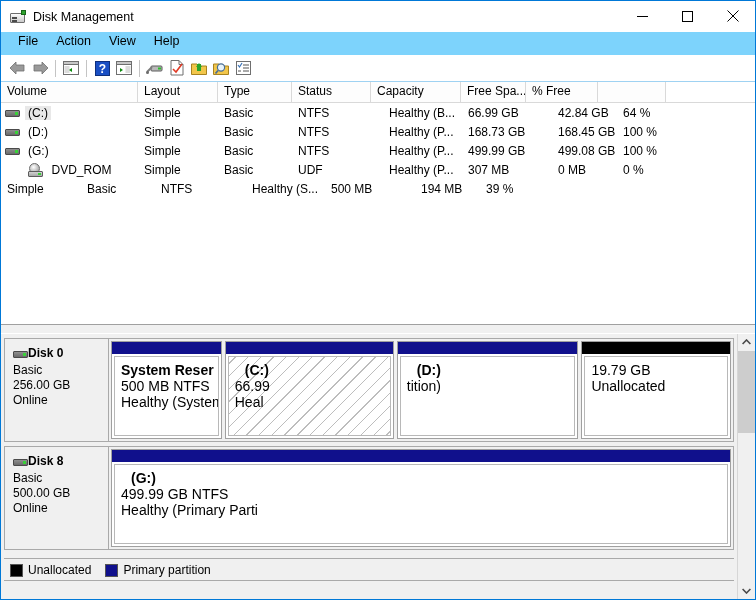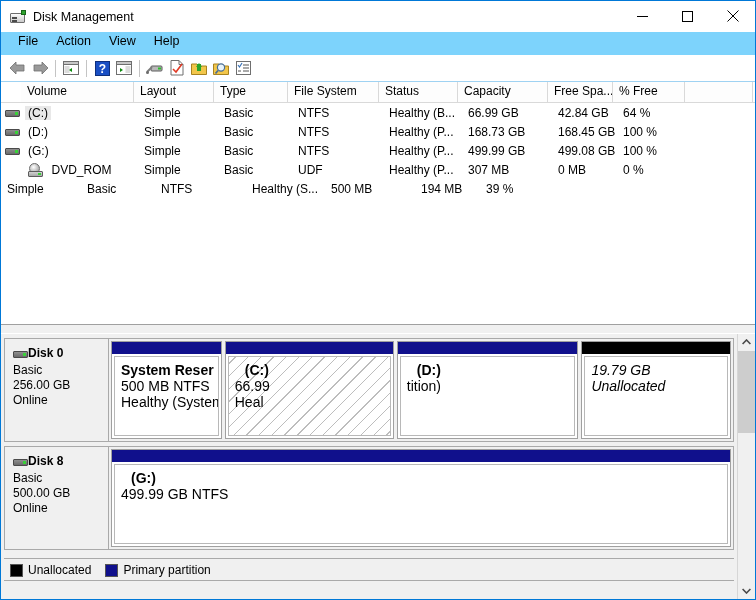--- a/index.html
+++ b/index.html
@@ -467,24 +467,23 @@
         <line x1="7" y1="4" x2="13" y2="4" stroke="#555"></line>
         <line x1="7" y1="7" x2="13" y2="7" stroke="#555"></line>
         <line x1="7" y1="10" x2="13" y2="10" stroke="#555"></line>
         <line x1="2" y1="10" x2="5" y2="10" stroke="#555"></line>
       </svg>
     </div>
   </div>
 
   <div class="list-area">
     <div class="lv-header" id="lv-header">
-        <div class="lv-h" style="width: 113px; margin-left: 20px;">Volume</div>
+        <div class="lv-h" style="width: 137px;">Volume</div>
         <div class="lv-h" style="width: 80px;">Layout</div>
         <div class="lv-h" style="width: 74px;">Type</div>
-        <div class="lv-h" style="width: 91px;">File System</div>
         <div class="lv-h" style="width: 79px;">Status</div>
         <div class="lv-h" style="width: 90px;">Capacity</div>
         <div class="lv-h" style="width: 65px;">Free Spa...</div>
         <div class="lv-h" style="width: 72px;">% Free</div>
         <div class="lv-h" style="width: 68px;"></div>
       </div>
     <div id="lv-body">
         <div class="lv-row">
           <div class="lv-c vol" style="width: 137px;">
             <span class="ico-disk">
@@ -598,21 +597,21 @@
                 </div>
               </div>
               <div class="part" style="flex: 185 0 0px;">
                 <div class="part-cap blue"></div>
                 <div class="part-body">
                   <div class="part-name">(D:)</div>
                   <div></div>
                   <div>tition)</div>
                 </div>
               </div>
-              <div class="part" style="flex: 152 0 0px; font-style: italic;">
+              <div class="part" style="flex: 152 0 0px;">
                 <div class="part-cap black"></div>
                 <div class="part-body">
                   <div class="part-name noindent"></div>
                   <div>19.79 GB</div>
                   <div>Unallocated</div>
                 </div>
               </div>
             </div>
           </div>
           <div class="disk-row">
@@ -627,20 +626,21 @@
               <div>Basic</div>
               <div>500.00 GB</div>
               <div>Online</div>
             </div>
             <div class="partitions">
               <div class="part" style="flex: 600 0 0px;">
                 <div class="part-cap blue"></div>
                 <div class="part-body">
                   <div class="part-name">(G:)</div>
                   <div>499.99 GB NTFS</div>
+                  <div>Healthy (Primary Parti</div>
                 </div>
               </div>
             </div>
           </div>
         </div>
       <div class="legend-line"></div>
       <div class="legend" id="legend">
           <div class="legend-item">
             <span class="sw" style="background: rgb(0, 0, 0);"></span>
             <span>Unallocated</span>

